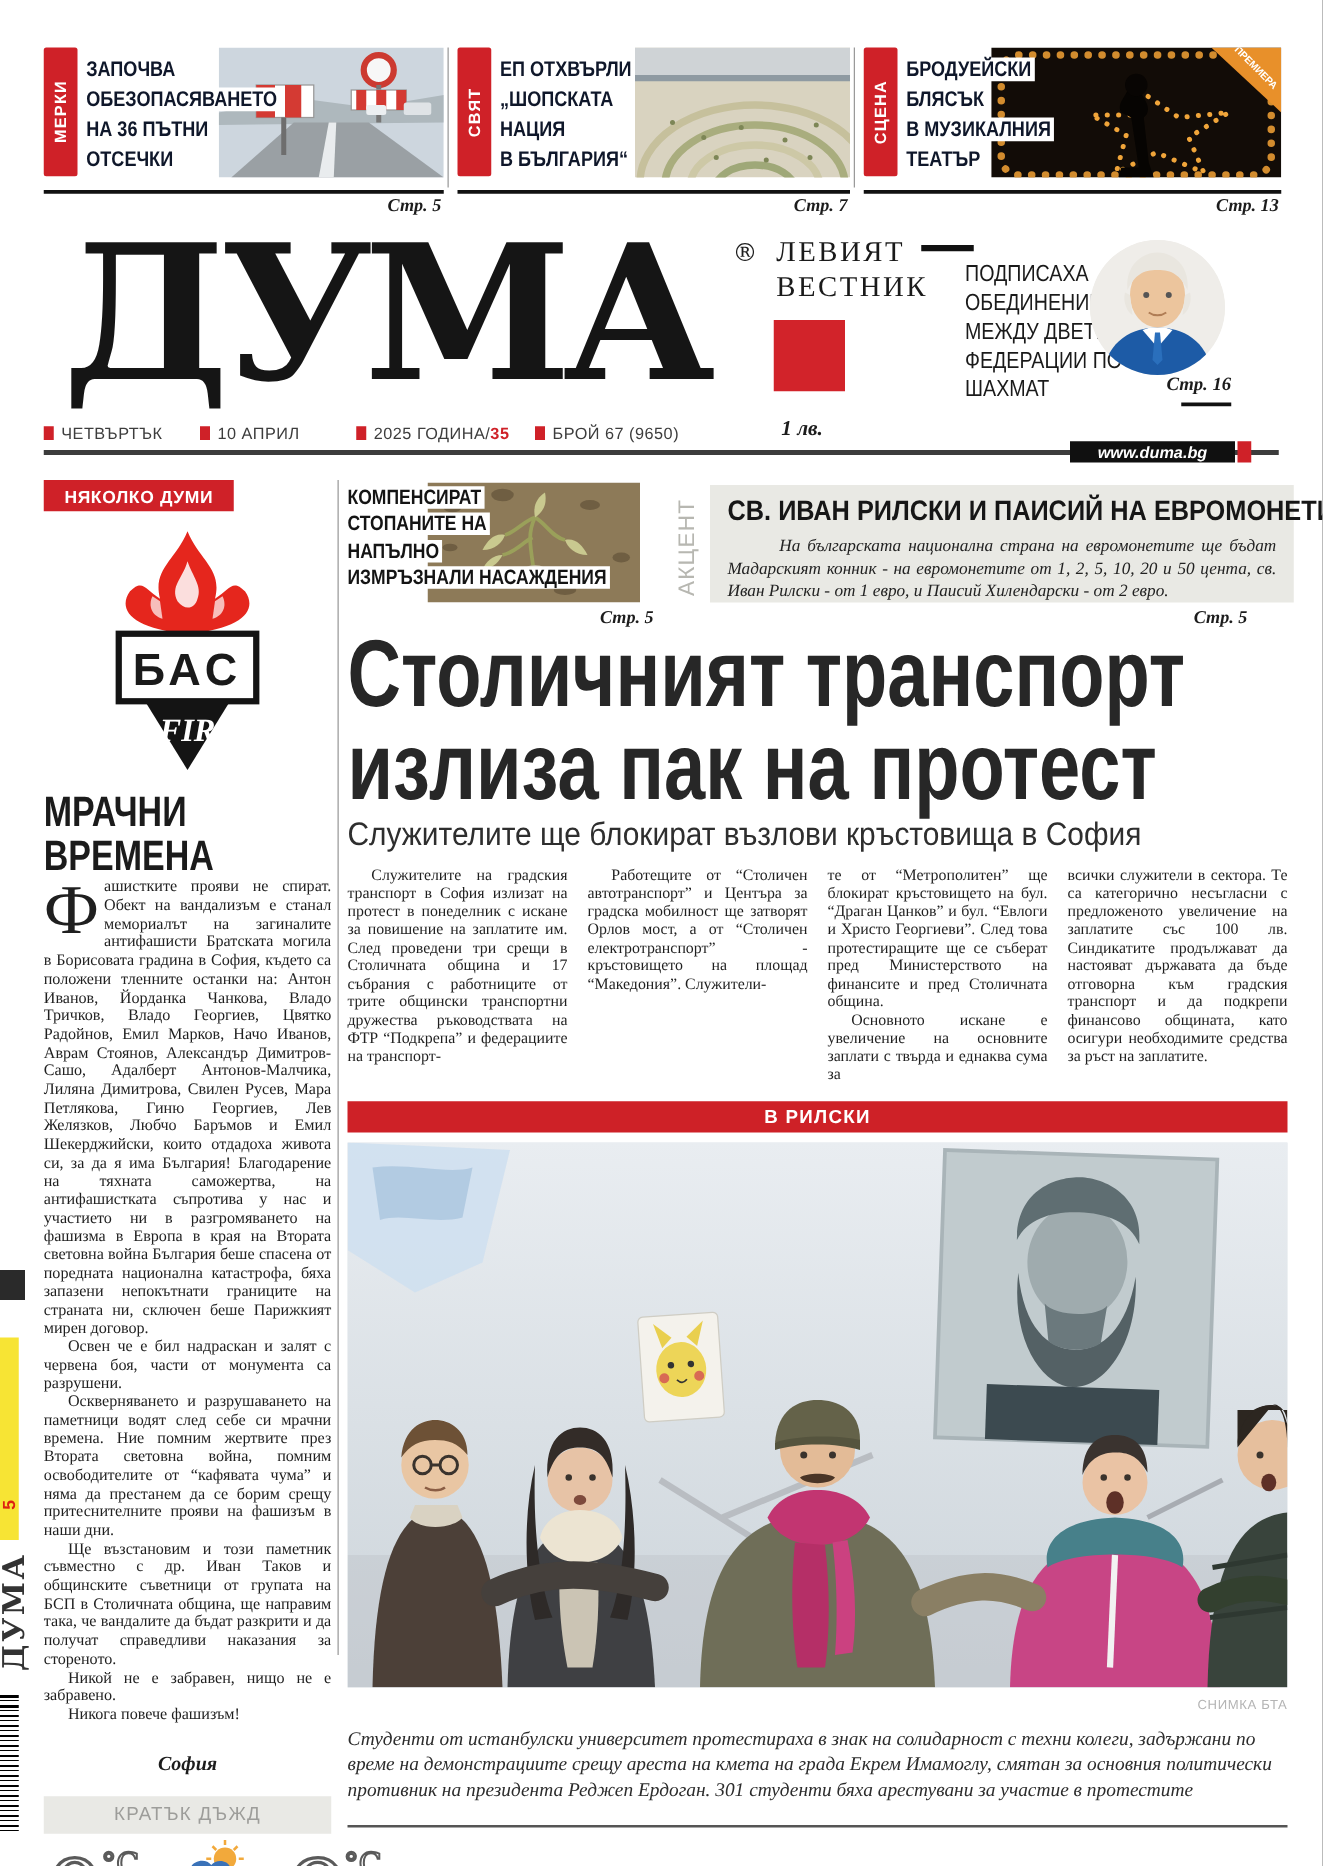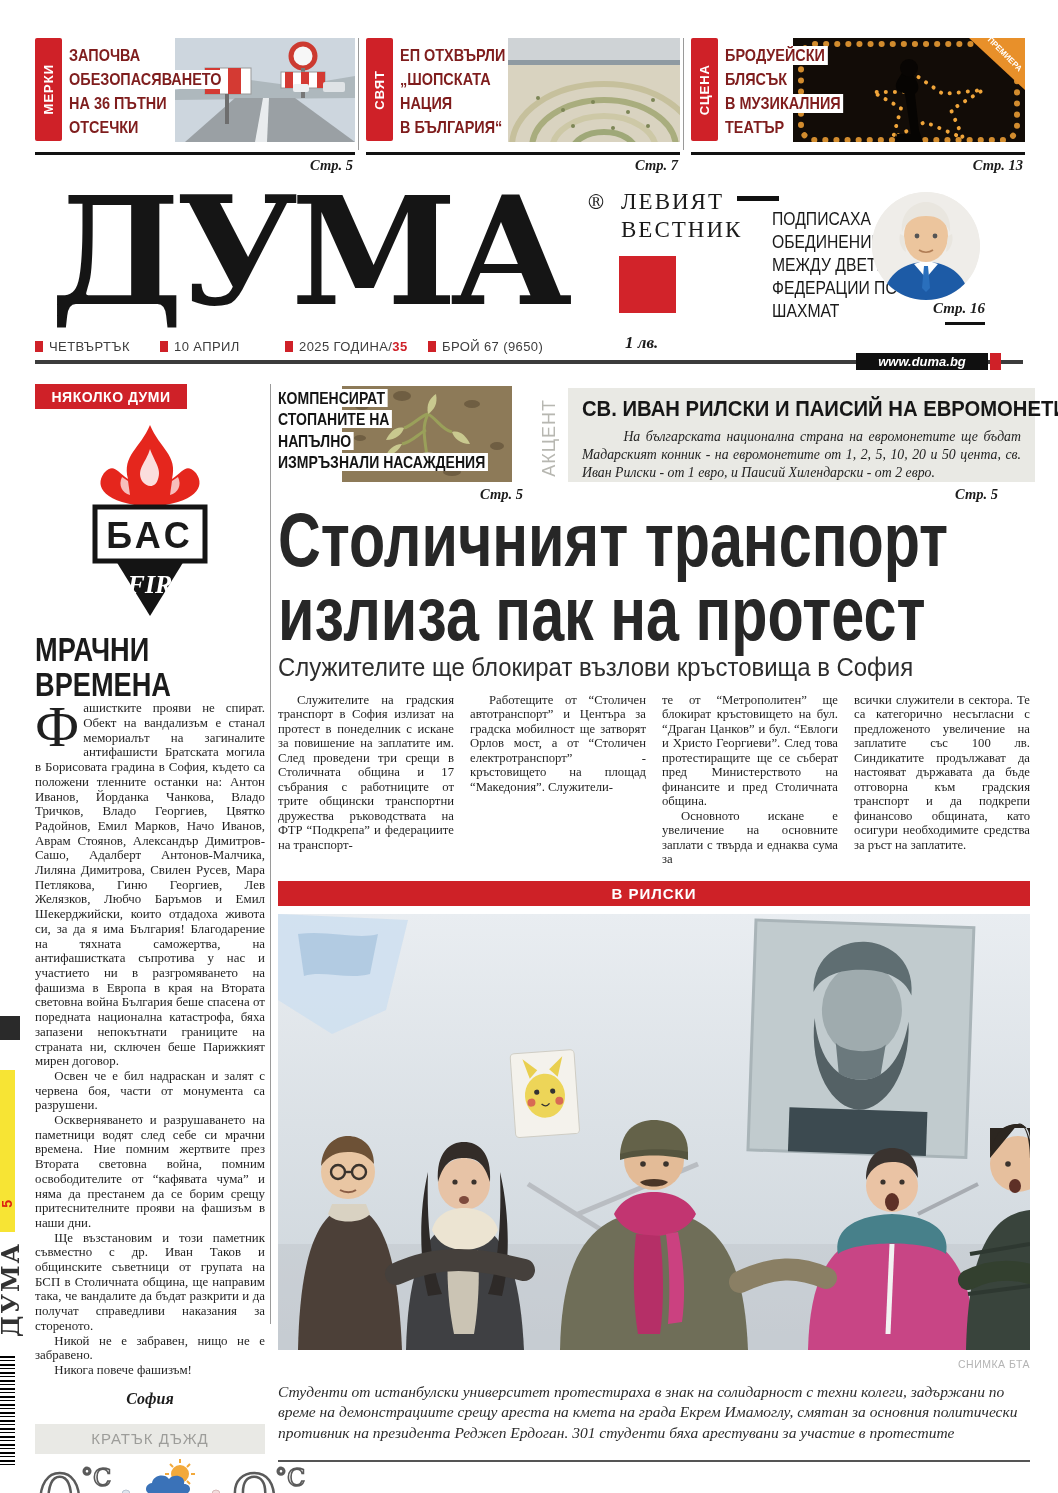--- a/index.html
+++ b/index.html
@@ -16,21 +16,21 @@
   .cxi78{display:inline-block;transform:scaleX(.78);transform-origin:0 0;white-space:nowrap;}
   .cxi90{display:inline-block;transform:scaleX(.92);transform-origin:0 0;white-space:nowrap;}
 
   
   .teaser{position:absolute;top:36px;height:138px;}
   .teaser .tag{position:absolute;left:0;top:2px;width:27px;height:103px;background:#cf2128;border-radius:2px;
      display:flex;align-items:center;justify-content:center;}
   .teaser .tag span{writing-mode:vertical-rl;transform:rotate(180deg);color:#fff;font-weight:bold;
      font-size:13px;letter-spacing:1px;}
   .teaser .t-title{position:absolute;left:34px;top:8px;z-index:3;font-weight:bold;line-height:1.42;
-     font-size:17px;color:#7f1d1d;}
+     font-size:17px;color:#0f172a;}
   .teaser .t-title span.bgw{background:#fff;box-decoration-break:clone;-webkit-box-decoration-break:clone;padding:0 3px 0 0;}
   .teaser .t-photo{position:absolute;top:2px;z-index:1;}
   .teaser .t-rule{position:absolute;left:0;right:0;top:116px;height:3px;background:#111;}
   .teaser .t-page{position:absolute;right:2px;top:121px;font-family:"Liberation Serif",serif;
      font-style:italic;font-weight:bold;font-size:14.5px;}
   .vdiv{position:absolute;top:38px;height:112px;width:1px;background:#9a9a9a;}
 
   
   #logo{left:50px;top:176px;font-family:"DejaVu Serif",serif;font-weight:bold;font-size:150px;
      line-height:1;letter-spacing:-7px;color:#151515;}
@@ -58,21 +58,21 @@
   #leftcol{left:35px;top:384px;width:230px;}
   #opinion-kicker{width:152px;height:25px;background:#cf2128;color:#fff;font-weight:bold;font-size:14px;
      letter-spacing:.5px;display:flex;align-items:center;justify-content:center;margin-bottom:8px;}
   #opinion-title{font-weight:bold;font-size:34px;line-height:1.02;color:#1b1b1b;}
   #torch-wrap{width:160px;margin:14px auto 10px auto;}
   #opinion-body{font-family:"Liberation Serif",serif;font-size:12.9px;line-height:1.14;color:#1f1f1f;}
   #opinion-body p{margin:0;text-indent:1.5em;}
   #opinion-body p.first{text-indent:0;}
   #dropcap{float:left;font-family:"Liberation Serif",serif;font-size:56px;line-height:.82;
      padding:4px 4px 0 0;font-weight:normal;}
-  #signoff{margin-top:12px;text-align:center;font-family:"Liberation Serif",serif;
+  #signoff{margin-top:24px;text-align:center;font-family:"Liberation Serif",serif;
      font-style:italic;font-weight:bold;font-size:16px;}
   #weather-cond{margin-top:16px;height:30px;background:#e9e9e5;color:#9d9d9a;font-size:15px;
      letter-spacing:1px;display:flex;align-items:center;justify-content:center;}
   #weather-row{position:relative;height:92px;margin-top:4px;}
   .wtemp{position:absolute;font-family:"DejaVu Serif",serif;font-size:78px;line-height:1;
      color:#fdfdfd;-webkit-text-stroke:2.5px #5a5a5a;}
   .wunit{position:absolute;font-family:"DejaVu Serif",serif;font-size:24px;
      color:#fdfdfd;-webkit-text-stroke:1.6px #5a5a5a;}
 
   

